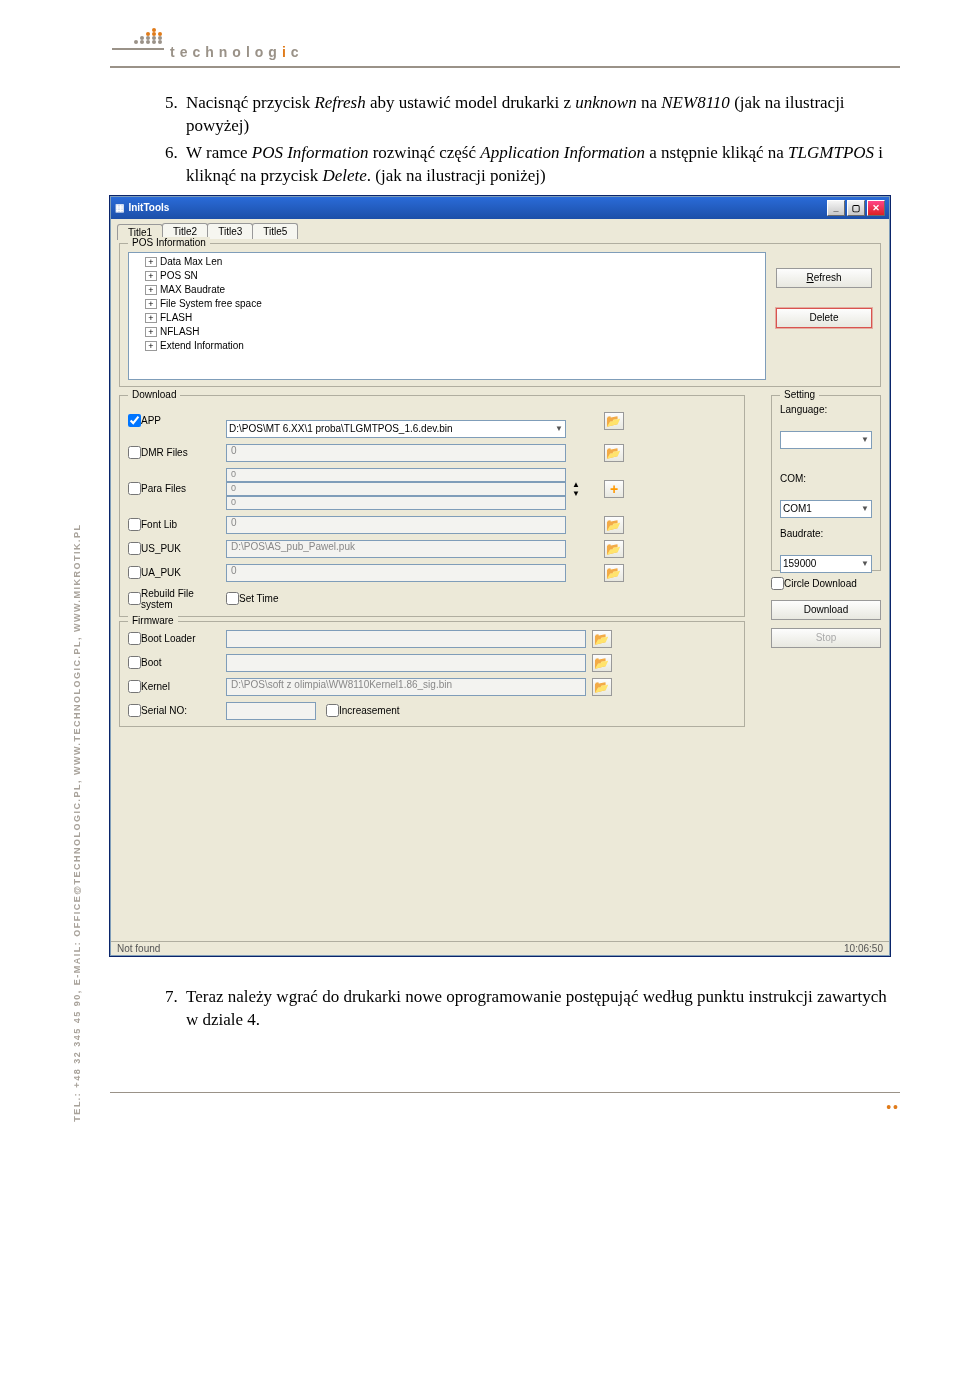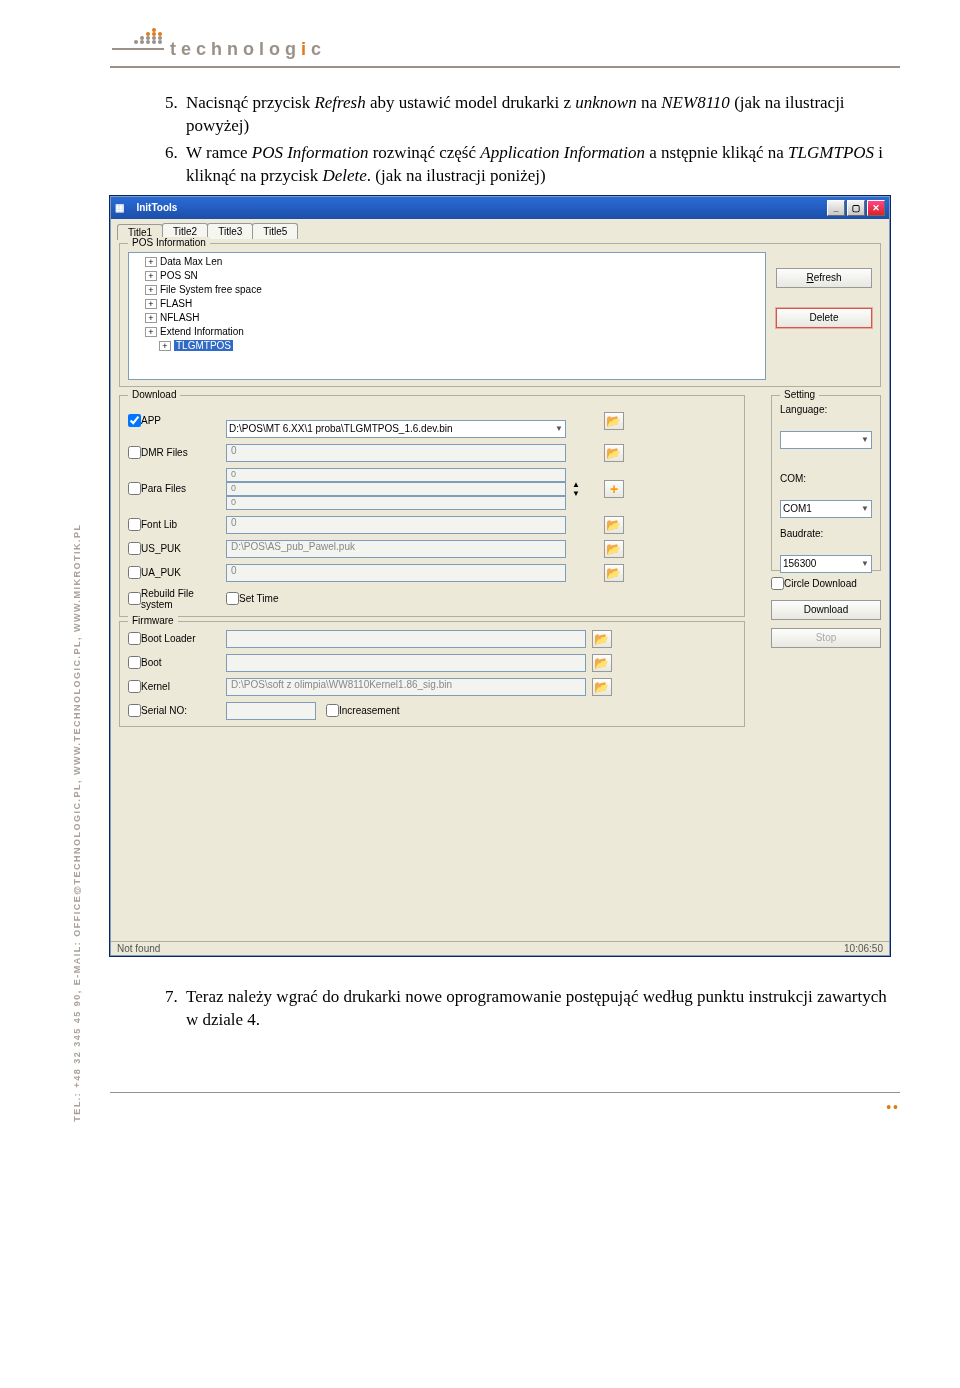--- a/index.html
+++ b/index.html
@@ -28,21 +28,21 @@
     font-weight: bold;
     white-space: nowrap;
   }
   .logo {
     display: flex;
     align-items: flex-end;
     gap: 4px;
     margin-bottom: 6px;
   }
   .logo-text {
-    font-size: 18px;
+    font-size: 14px;
     letter-spacing: 5px;
     color: #9a9288;
     font-weight: 600;
   }
   .logo-text .accent { color: #e07b1a; }
   .hr-top {
     border: none;
     border-top: 2px solid #9a9288;
     margin: 2px 0 24px 0;
   }
@@ -70,21 +70,21 @@
   }
   .titlebar {
     background: linear-gradient(#2a6bd8,#1c4fa8);
     color: #fff;
     height: 22px;
     display: flex;
     align-items: center;
     padding: 0 4px;
     font-weight: bold;
   }
-  .titlebar .ti { flex: 1; padding-left: 12px; }
+  .titlebar .ti { flex: 1; padding-left: 4px; }
   .win-btn {
     width: 18px; height: 16px;
     background: linear-gradient(#f5f5f5,#c8c8c8);
     border: 1px solid #fff;
     border-right-color:#6b6b6b; border-bottom-color:#6b6b6b;
     margin-left: 2px;
     display:flex;align-items:center;justify-content:center;
     font-size:9px;color:#000;
   }
   .win-btn.close{background:linear-gradient(#f48,#d22);color:#fff;}
@@ -206,25 +206,25 @@
       <div class="tab">Title3</div>
       <div class="tab">Title5</div>
     </div>
 
     <div class="groupbox">
       <span class="legend">POS Information</span>
       <div class="pos-row">
         <div class="tree">
           <div class="node"><span class="pm">+</span><span>Data Max Len</span></div>
           <div class="node"><span class="pm">+</span><span>POS SN</span></div>
+          <div class="node"><span class="pm">+</span><span>MAX Baudrate</span></div>
           <div class="node"><span class="pm">+</span><span>File System free space</span></div>
           <div class="node"><span class="pm">+</span><span>FLASH</span></div>
           <div class="node"><span class="pm">+</span><span>NFLASH</span></div>
           <div class="node"><span class="pm">+</span><span>Extend Information</span></div>
-          <div class="node" style="padding-left:28px;"><span class="pm">+</span><span class="sel">TLGMTPOS</span></div>
         </div>
         <div class="btncol">
           <div class="wbtn"><u>R</u><span></span>efresh</div>
           <div class="wbtn hi">Delete</div>
         </div>
       </div>
     </div>
 
     <div class="split3">
       <div class="left">
@@ -352,21 +352,21 @@
               <span></span>
               <span class="ar">▼</span>
             </div>
           <div style="margin-bottom:2px;">COM:</div>
           <div class="cbx" style="margin-bottom:10px;">
               <span>COM1</span>
               <span class="ar">▼</span>
             </div>
           <div style="margin-bottom:12px;">Baudrate:</div>
           <div class="cbx">
-              <span>156300</span>
+              <span>159000</span>
               <span class="ar">▼</span>
             </div>
         </div>
         <div style="padding:2px 8px;">
           <label class="chk" style="margin-bottom:10px;">
               <input type="checkbox" style="">
               <span>Circle Download</span>
             </label>
           <div class="wbtn" style="margin-bottom:8px;">Download</div>
           <div class="wbtn" style="color:#aaa;">Stop</div>

